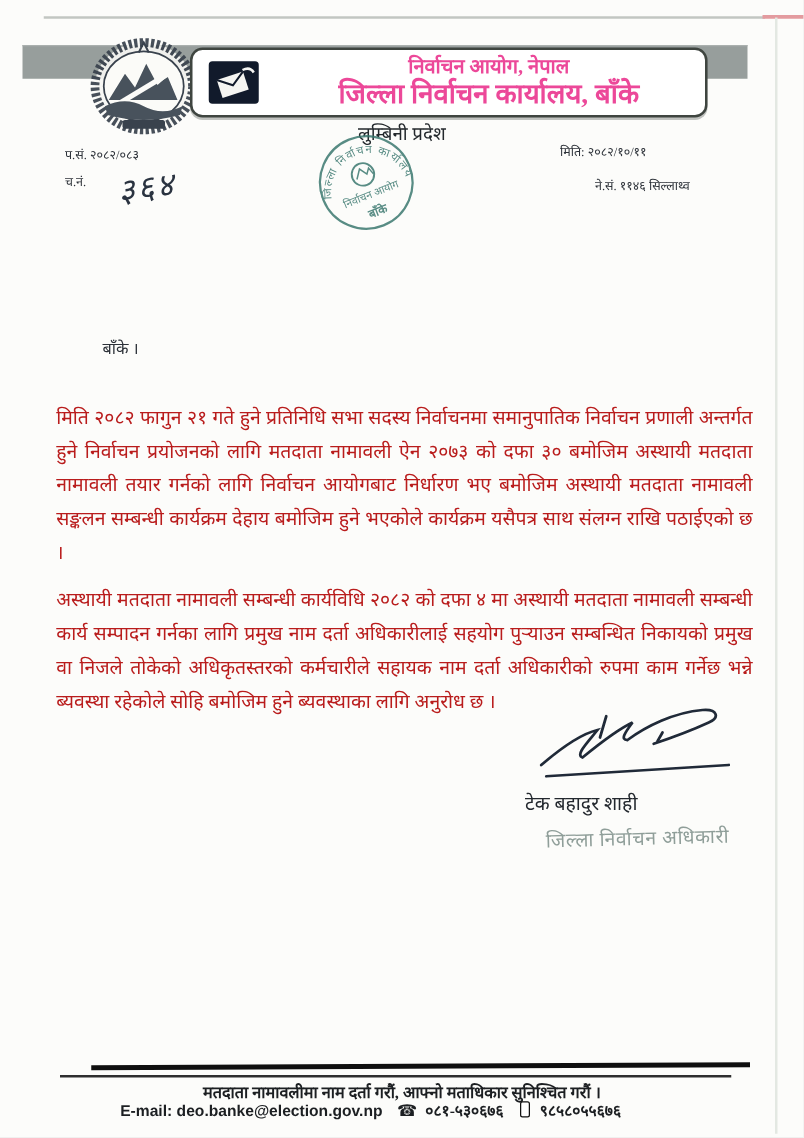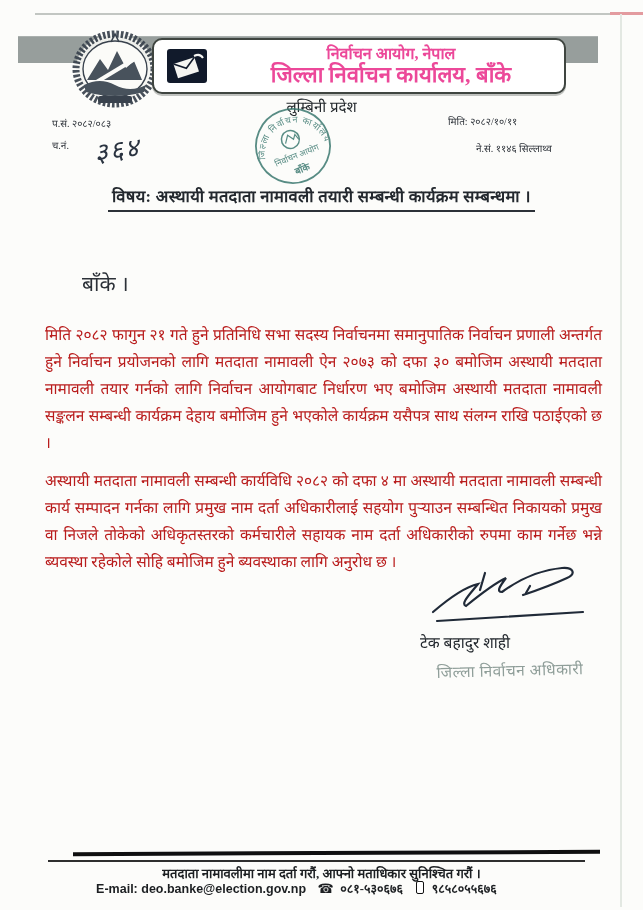--- a/index.html
+++ b/index.html
@@ -37,21 +37,21 @@
   .meta-date{left:448px;top:114px;}
   .meta-ns{left:444px;top:141px;margin-left:32px;}
   
   .subject-wrap{left:0;top:184px;width:643px;text-align:center;}
   .subject{
     display:inline-block;font-size:16.5px;font-weight:bold;color:#23282e;
     border-bottom:2px solid #2c3138;padding:0 4px 3px 4px;letter-spacing:.3px;
   }
   
   .addr1{left:45px;top:241px;font-size:15.5px;}
-  .addr2{left:82px;top:269px;font-size:21px;}
+  .addr2{left:82px;top:269px;font-size:13px;}
   .para{
     left:45px;width:557px;font-size:15.5px;line-height:27px;
     text-align:justify;text-justify:inter-word;color:#b91c1c;
   }
   .para1{top:321px;}
   .para2{top:467px;}
   
   .sig-svg{left:425px;top:560px;}
   .sig-name{left:420px;top:631px;width:180px;text-align:left;font-size:15.5px;color:#23282e;}
   .sig-desig{
@@ -137,23 +137,20 @@
 
   <div class="abs meta meta-date">
     <span>मिति:</span>
     <span>२०८२/१०/११</span>
   </div>
   <div class="abs meta meta-ns">
     <span>ने.सं.</span>
     <span>११४६ सिल्लाथ्व</span>
   </div>
 
-  <div class="abs subject-wrap">
-    <span class="subject">विषय: अस्थायी मतदाता नामावली तयारी सम्बन्धी कार्यक्रम सम्बन्धमा ।</span>
-  </div>
 
   <div class="abs addr2">बाँके ।</div>
 
   <div class="abs para para1">मिति २०८२ फागुन २१ गते हुने प्रतिनिधि सभा सदस्य निर्वाचनमा समानुपातिक निर्वाचन प्रणाली अन्तर्गत हुने निर्वाचन प्रयोजनको लागि मतदाता नामावली ऐन २०७३ को दफा ३० बमोजिम अस्थायी मतदाता नामावली तयार गर्नको लागि निर्वाचन आयोगबाट निर्धारण भए बमोजिम अस्थायी मतदाता नामावली सङ्कलन सम्बन्धी कार्यक्रम देहाय बमोजिम हुने भएकोले कार्यक्रम यसैपत्र साथ संलग्न राखि पठाईएको छ ।</div>
   <div class="abs para para2">अस्थायी मतदाता नामावली सम्बन्धी कार्यविधि २०८२ को दफा ४ मा अस्थायी मतदाता नामावली सम्बन्धी कार्य सम्पादन गर्नका लागि प्रमुख नाम दर्ता अधिकारीलाई सहयोग पुऱ्याउन सम्बन्धित निकायको प्रमुख वा निजले तोकेको अधिकृतस्तरको कर्मचारीले सहायक नाम दर्ता अधिकारीको रुपमा काम गर्नेछ भन्ने ब्यवस्था रहेकोले सोहि बमोजिम हुने ब्यवस्थाका लागि अनुरोध छ ।</div>
 
   <svg class="sig-svg abs" width="170" height="70" viewBox="0 0 170 70">
     <g fill="none" stroke="#202a38" stroke-width="2.2" stroke-linecap="round">
       <path d="M8 52 C22 40 40 27 53 24 C45 34 35 44 41 46 C52 37 68 24 81 18 C75 26 71 32 77 32 C92 21 114 10 137 8 C149 7 151 14 142 18 C129 24 110 31 98 35"></path>
       <path d="M60 13 L55 30"></path>

